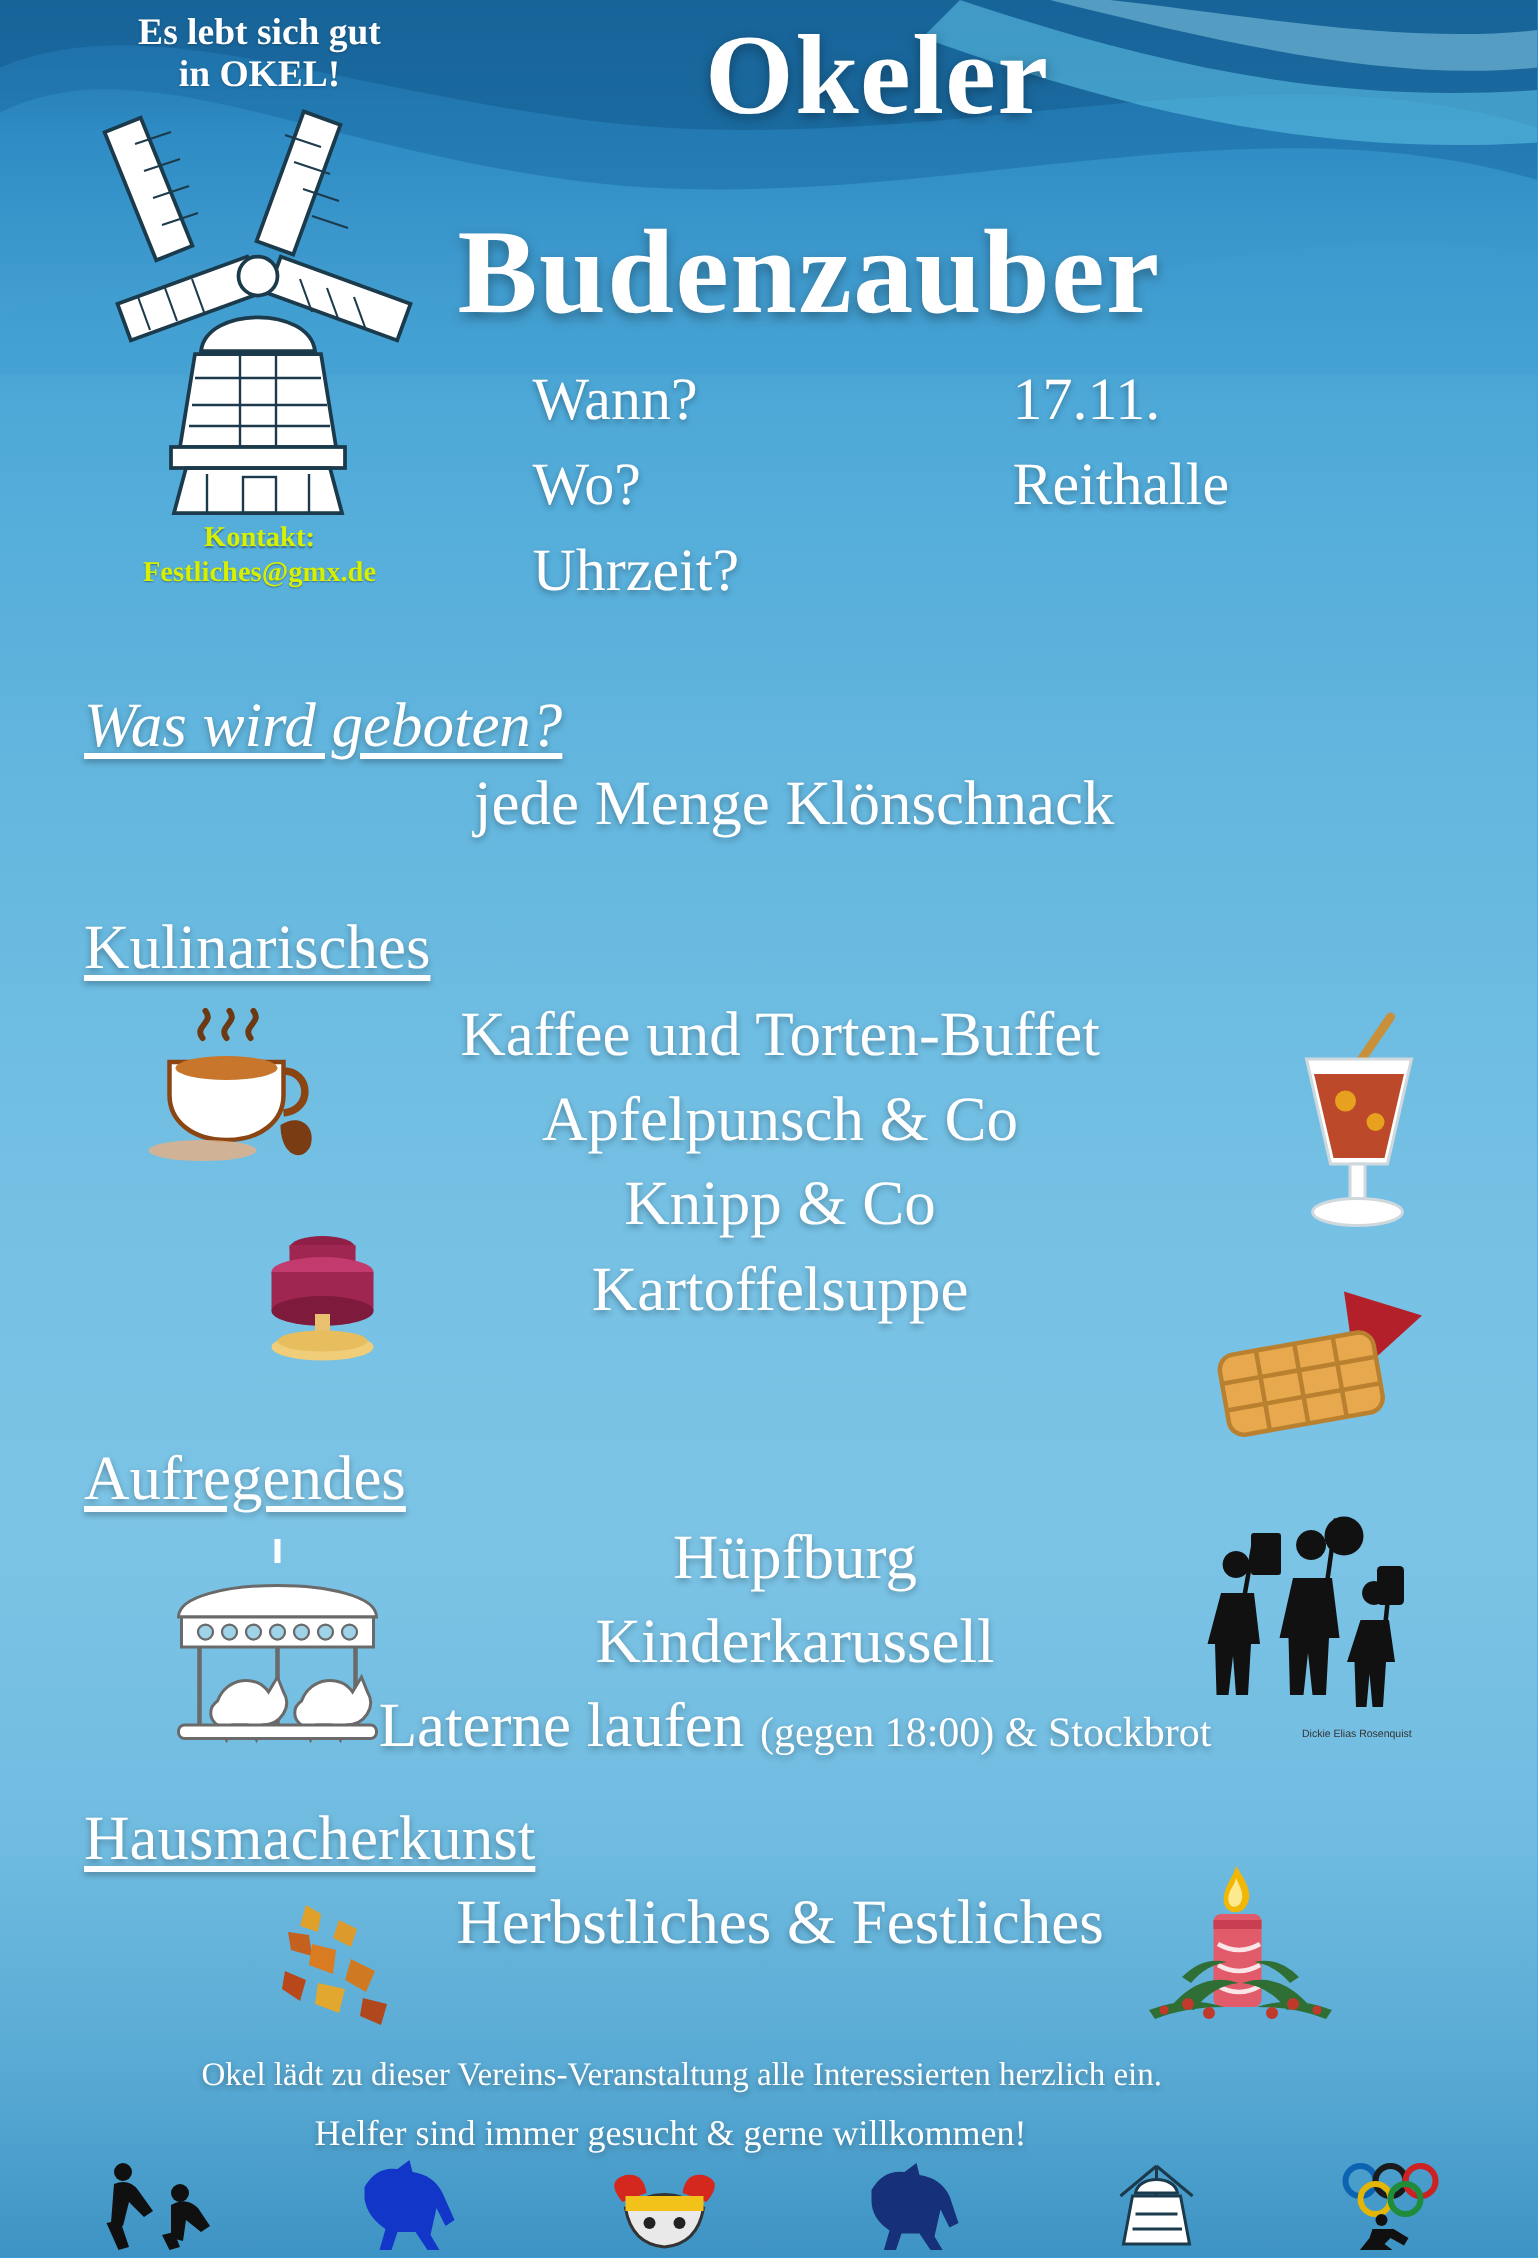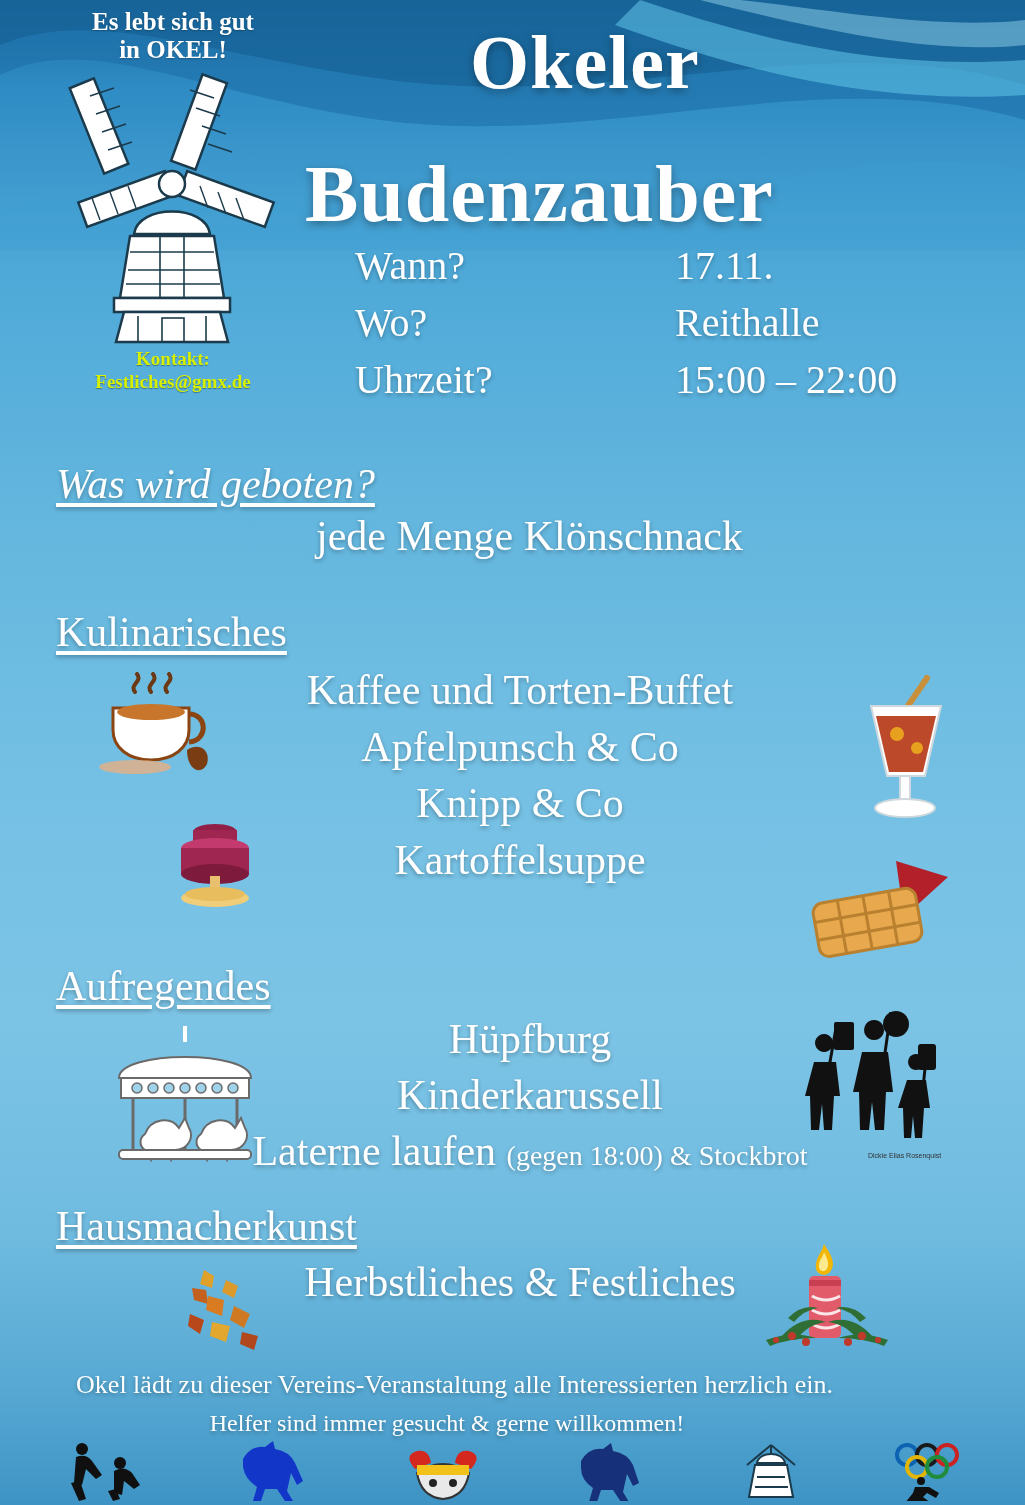--- a/index.html
+++ b/index.html
@@ -69,21 +69,20 @@
   }
 
   
   .title-1, .title-2 {
     position: absolute;
     color: #ffffff;
     font-weight: bold;
     letter-spacing: 1px;
     text-shadow: 0 3px 8px rgba(0,0,0,.35);
     font-family: "Liberation Serif", serif;
-    margin-top: 12px;
   }
   .title-1 {
     left: 470px; top: 12px;
     font-size: 76px;
     line-height: 1;
   }
   .title-2 {
     left: 305px; top: 142px;
     font-size: 80px;
     line-height: 1;
@@ -144,21 +143,21 @@
     left: 180px; top: 1258px; width: 680px;
     font-size: 42px;
   }
 
   
   .footer-1 {
     position: absolute;
     left: 0; top: 1370px; width: 909px;
     text-align: center;
     color: #ffffff;
-    font-size: 26px;
+    font-size: 22px;
     text-shadow: 0 2px 4px rgba(0,0,0,.3);
   }
   .footer-2 {
     position: absolute;
     left: 0; top: 1410px; width: 894px;
     text-align: center;
     color: #ffffff;
     font-size: 24px;
     text-shadow: 0 2px 4px rgba(0,0,0,.3);
   }
@@ -270,21 +269,20 @@
     <div class="row">
       <span class="q">Wann?</span>
       <span class="a">17.11.</span>
     </div>
     <div class="row">
       <span class="q">Wo?</span>
       <span class="a">Reithalle</span>
     </div>
     <div class="row">
       <span class="q">Uhrzeit?</span>
-      <span class="a">15:00 – 22:00</span>
     </div>
   </div>
 
   <div class="section-head" id="geboten-head">Was wird geboten?</div>
   <div class="center-list" id="geboten-line">jede Menge Klönschnack</div>
 
   <div class="section-head" id="kulinar-head">Kulinarisches</div>
   <div class="center-list" id="kulinar-list">
     <div>Kaffee und Torten-Buffet</div>
     <div>Apfelpunsch &amp; Co</div>

